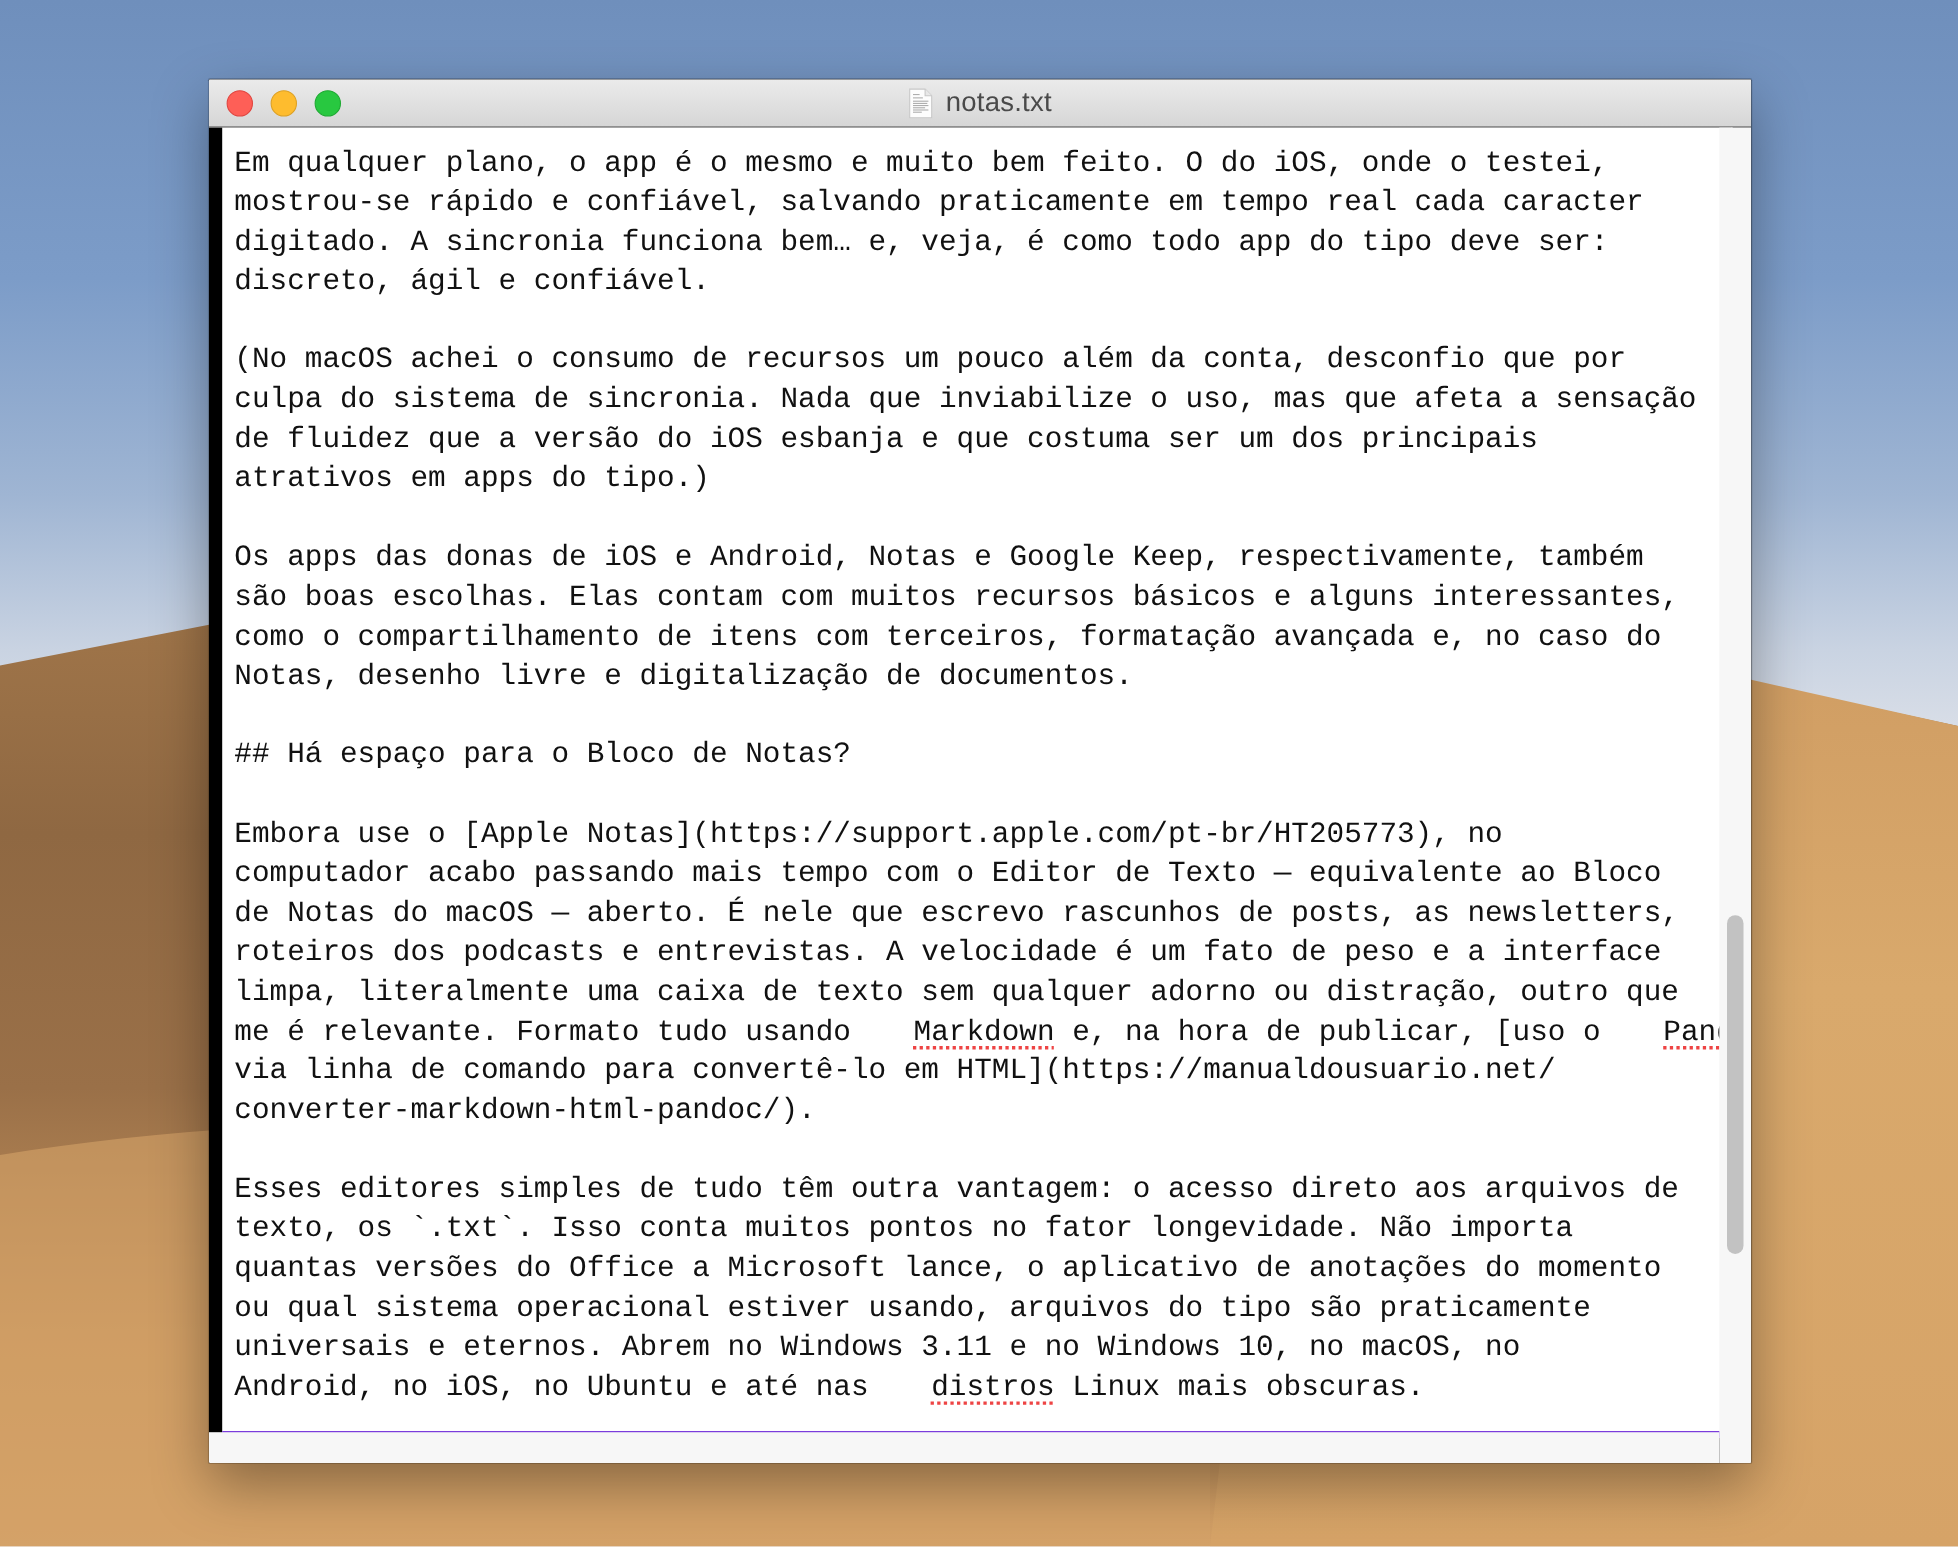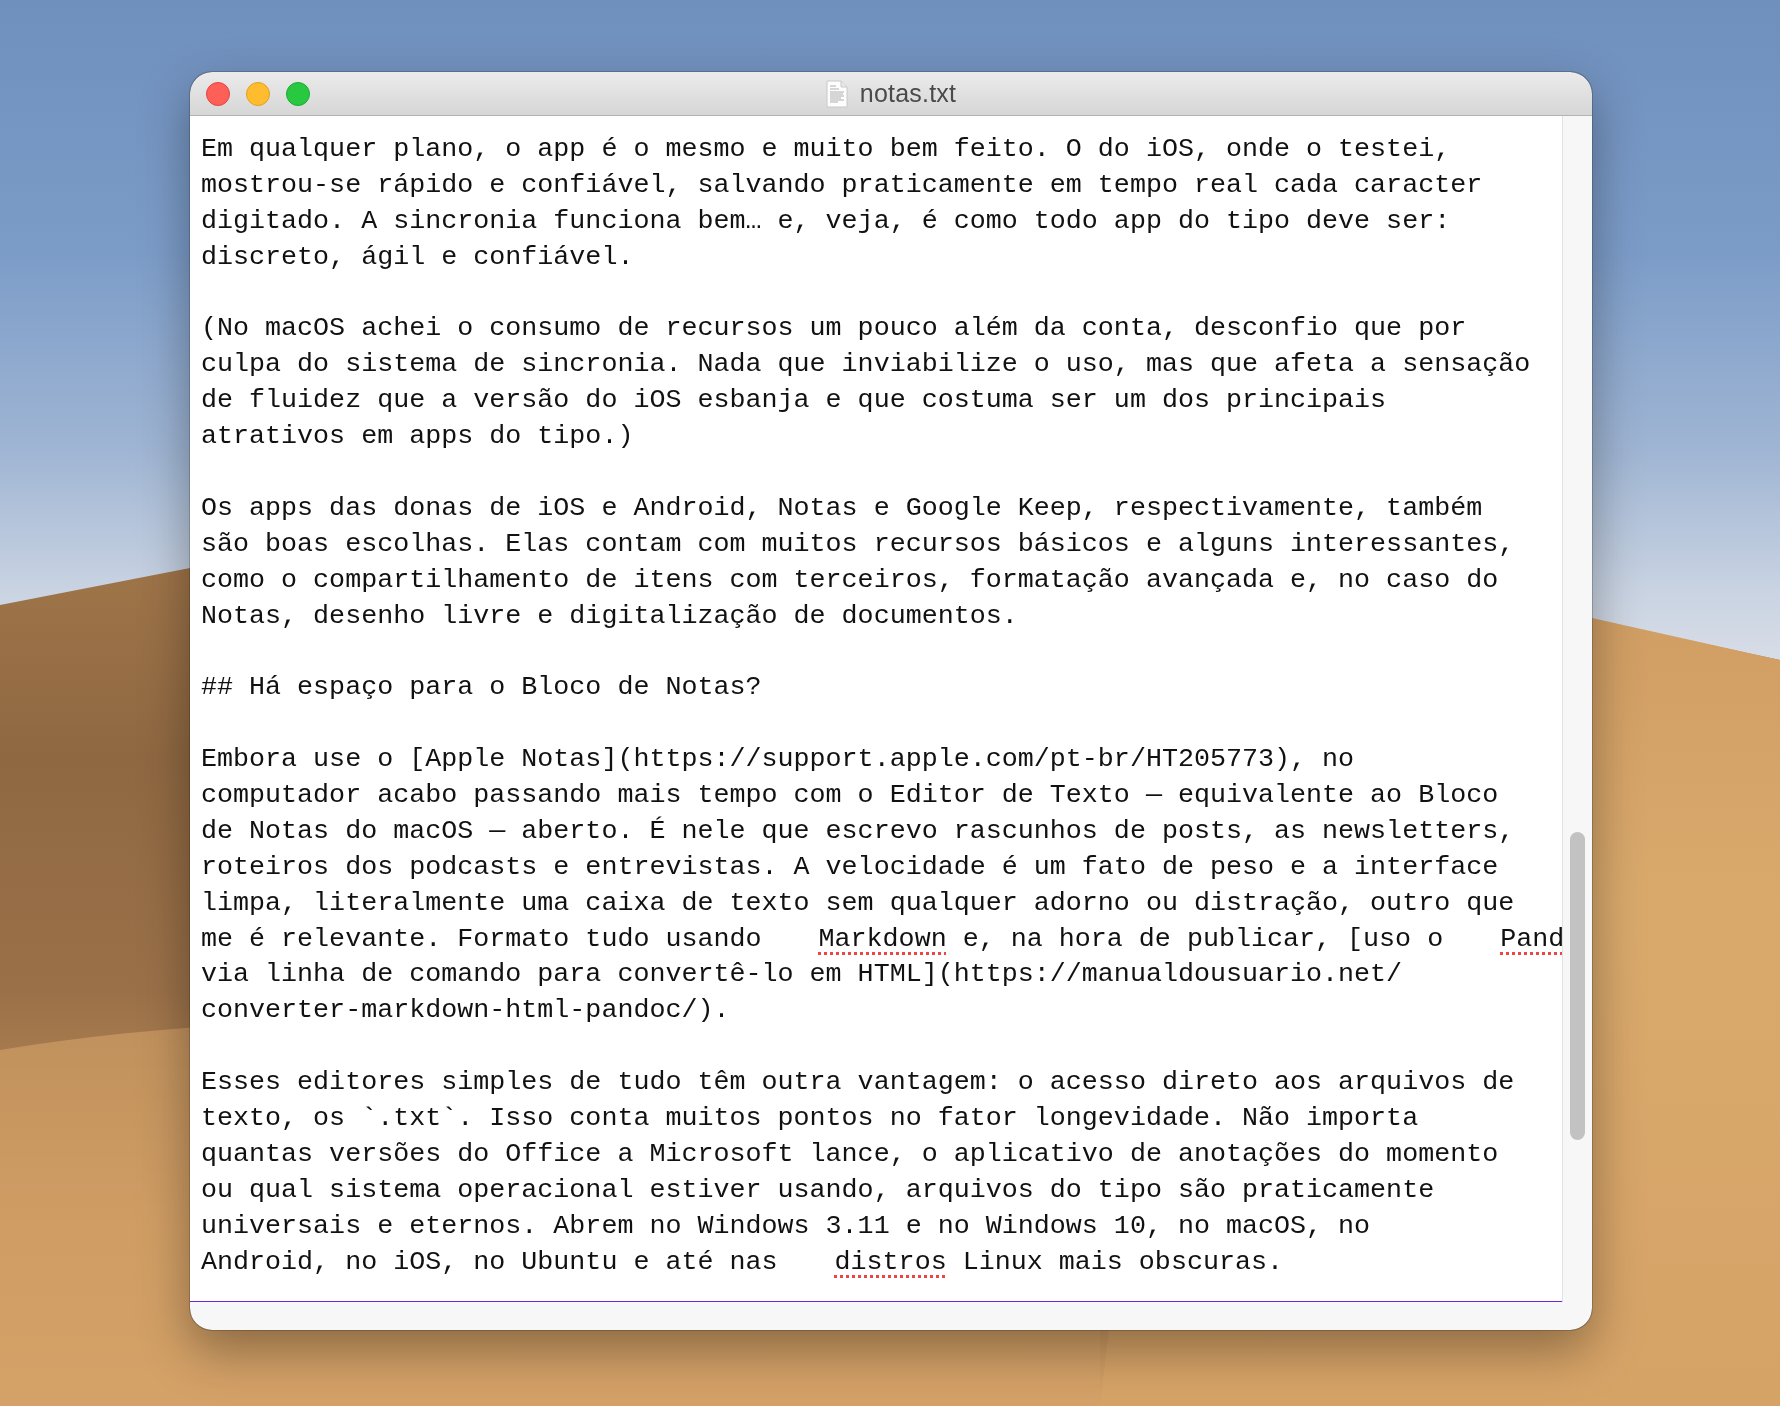--- a/index.html
+++ b/index.html
@@ -16,21 +16,21 @@
     }
     .desktop { position: absolute; inset: 0; }
     .dune-svg { position: absolute; left: 0; top: 0; width: 1780px; height: 1406px; }
 
     .window {
       position: absolute;
       left: 190px;
       top: 72px;
       width: 1402px;
       height: 1258px;
-      border-radius: 22px;
+      border-radius: 1px;
       background: #000000;
       box-shadow: 0 20px 50px rgba(0,0,0,0.35), 0 0 0 1px rgba(0,0,0,0.18);
       overflow: hidden;
     }
     .titlebar {
       position: absolute;
       left: 0; top: 0;
       width: 100%;
       height: 43px;
       background: linear-gradient(180deg, #ebebeb 0%, #d6d6d6 100%);
@@ -63,21 +63,21 @@
       position: relative;
     }
     .title-text {
       font-size: 25px;
       color: #4a4a4a;
       letter-spacing: 0.2px;
     }
 
     .content {
       position: absolute;
-      left: 0;
+      left: 12px;
       top: 44px;
       width: 1372px;
       height: 1185px;
       background: #ffffff;
       border-right: 1px solid #e2e2e2;
       border-bottom: 6px solid #6d28d9;
       overflow: hidden;
     }
     .text-body {
       position: absolute;

